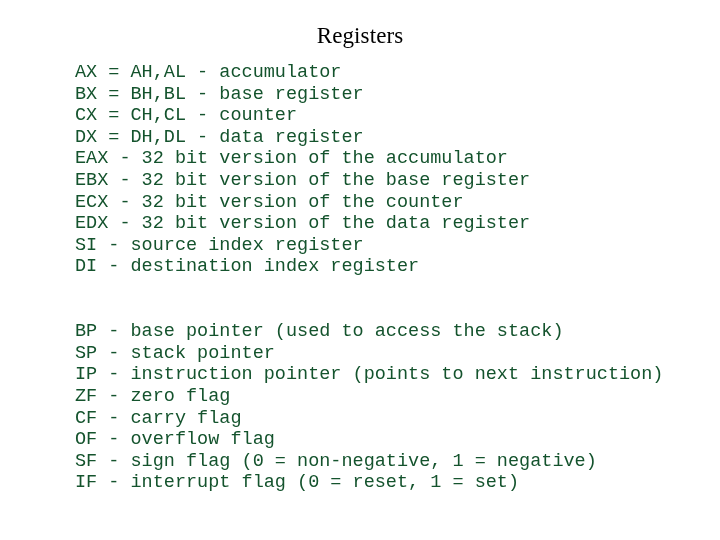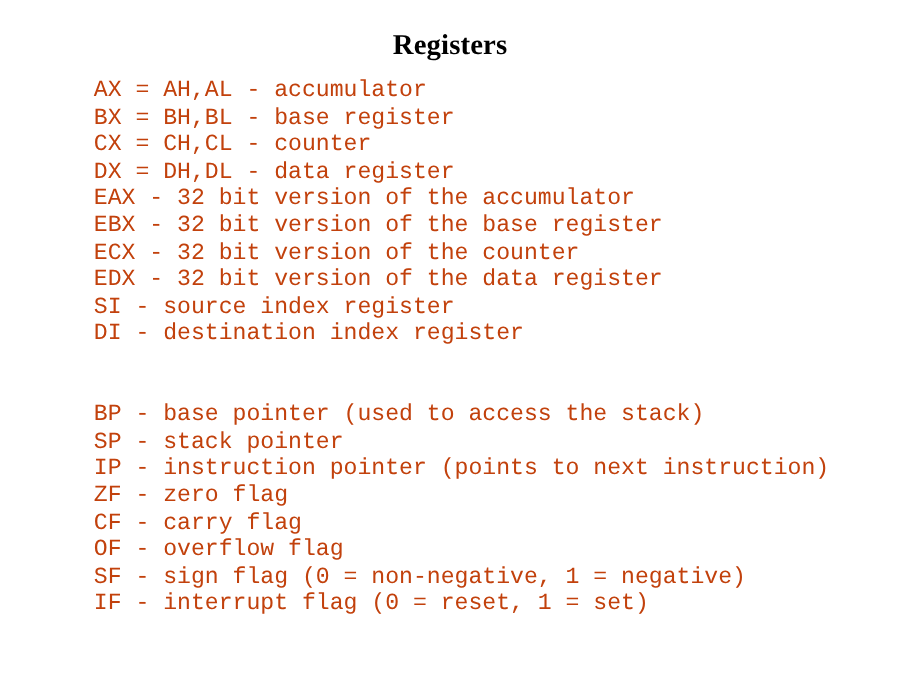--- a/index.html
+++ b/index.html
@@ -25,21 +25,21 @@
   }
 
   
   #slide-title {
     position: absolute;
     left: 0;
     top: 22px;
     width: 720px;
     text-align: center;
     font-family: "Liberation Serif", "DejaVu Serif", serif;
-    font-weight: bold;
+    font-weight: normal;
     font-size: 23px;
     line-height: 28px;
     color: #000000;
     letter-spacing: 0.1px;
     white-space: pre;
   }
 
   
   #body-text {
     position: absolute;
@@ -55,21 +55,21 @@
   }
 
   .reg-group {
     display: block;
   }
 
   .reg-line {
     display: block;
     height: 21.6px;
     white-space: pre;
-    color: #c2410c;
+    color: #14532d;
   }
 
   .group-gap {
     display: block;
     height: 43.2px;
   }
 </style>
 </head>
 <body style="background: rgb(255, 255, 255);">
 

